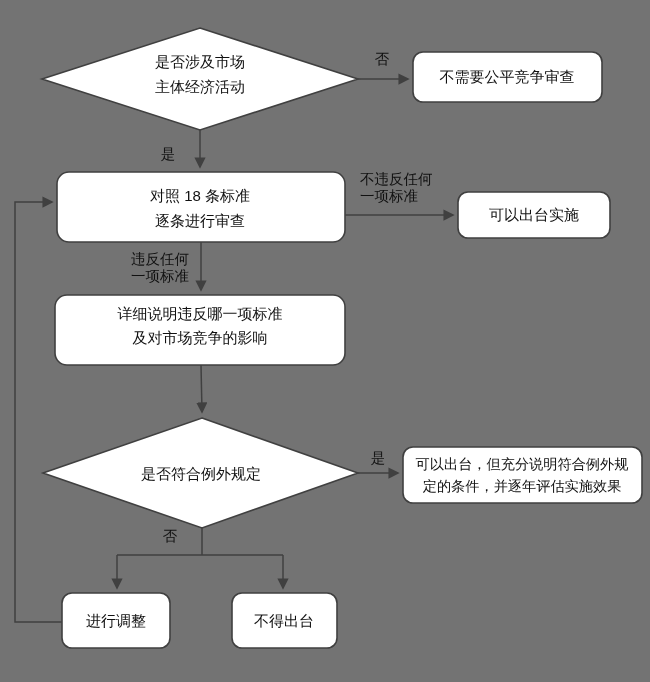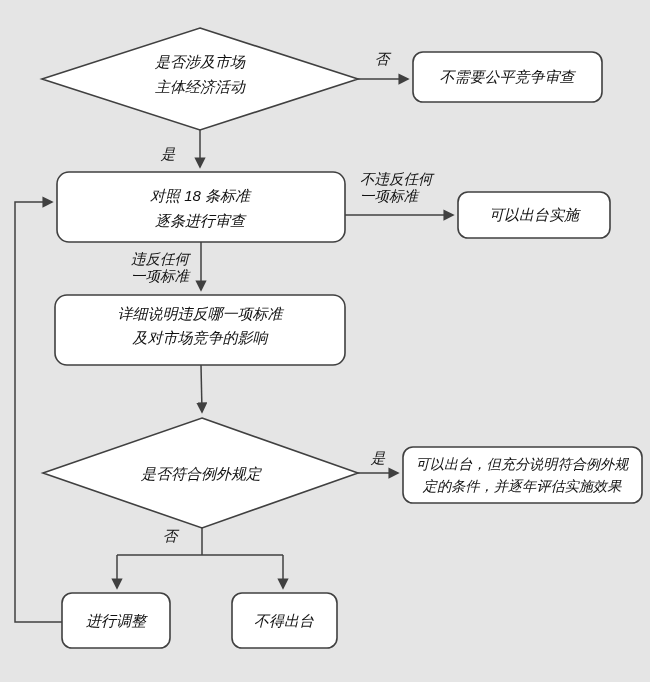--- a/index.html
+++ b/index.html
@@ -4,23 +4,22 @@
 <style>
   html, body {
     margin: 0;
     padding: 0;
     background: #ffffff;
   }
   #canvas {
     position: relative;
     width: 650px;
     height: 682px;
-    background: #e5e5e5;
+    background: #737373;
     font-family: "Liberation Sans", "DejaVu Sans", sans-serif;
-    font-style: italic;
   }
   svg { display: block; }
   .shape {
     fill: #ffffff;
     stroke: #404040;
     stroke-width: 1.6;
   }
   .edge {
     fill: none;
     stroke: #404040;

